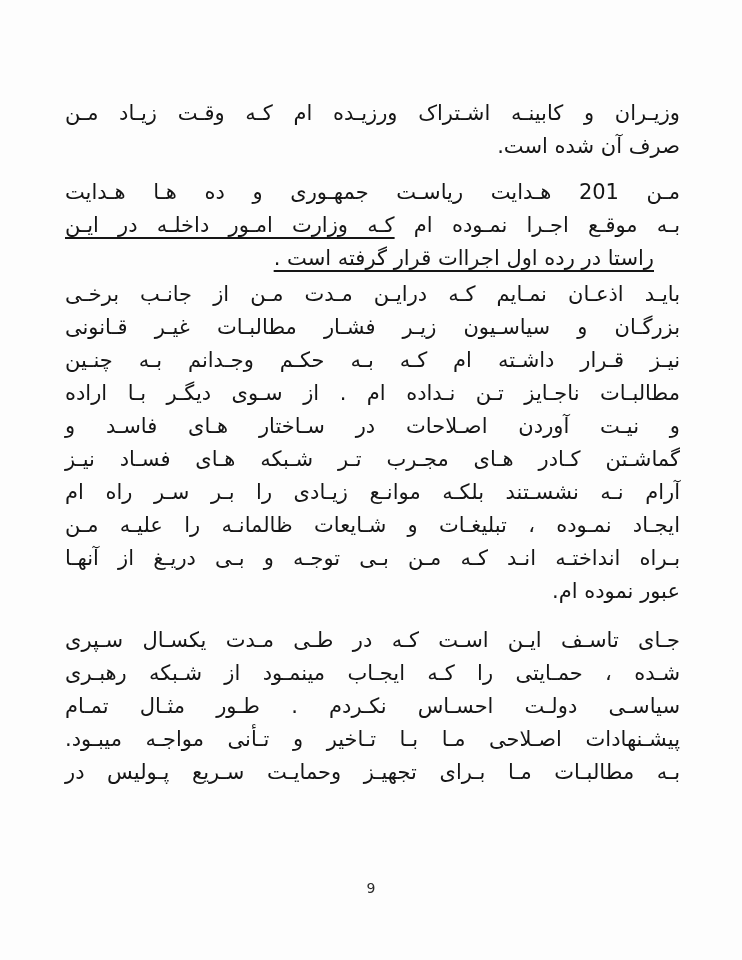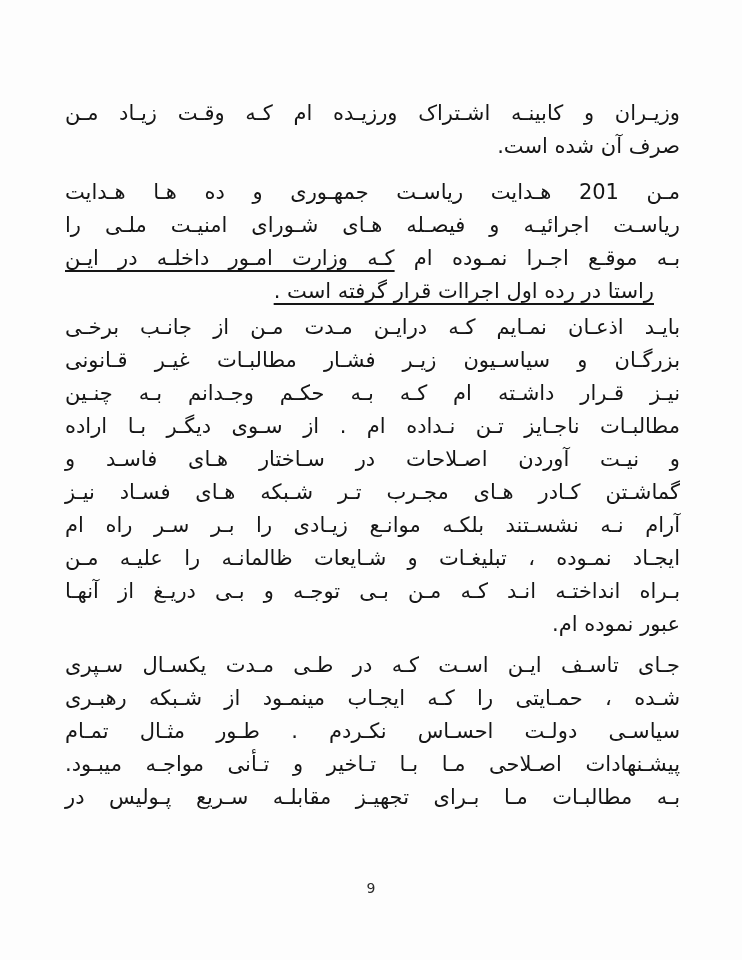--- a/index.html
+++ b/index.html
@@ -23,21 +23,21 @@
     direction: rtl;
     unicode-bidi: embed;
     font-size: 21px;
     line-height: 33px;
     color: #161616;
     letter-spacing: 0;
   }
   .para { margin: 0; }
   .text-block .para:nth-child(1) { margin-bottom: 13px; }
   .text-block .para:nth-child(2) { margin-bottom: 3px; }
-  .text-block .para:nth-child(3) { margin-bottom: 8px; }
+  .text-block .para:nth-child(3) { margin-bottom: 16px; }
   .line {
     text-align: justify;
     text-align-last: justify;
     height: 33px;
     overflow: visible;
   }
   .line.right {
     text-align: center;
     text-align-last: right;
   }
@@ -68,38 +68,37 @@
 <body>
 
 <div class="page">
   <div class="text-block" id="text-block">
       <div class="para">
         <div class="line justify">وزیـران و کابینـه اشـتراک ورزیـده ام کـه وقـت زیـاد مـن</div>
         <div class="line right">صرف آن شده است.</div>
       </div>
       <div class="para">
         <div class="line justify">مـن 201 هـدایت ریاسـت جمهـوری و ده هـا هـدایت</div>
-        <div class="line justify">ریاسـت اجرائیـه و فیصـله هـای شـورای امنیـت ملـی را</div>
         <div class="line justify"><span>بـه موقـع اجـرا نمـوده ام </span><span class="u">کـه وزارت امـور داخلـه در ایـن</span></div>
         <div class="line right-indent u">راستا در رده اول اجراات قرار گرفته است .</div>
       </div>
       <div class="para">
         <div class="line justify">بایـد اذعـان نمـایم کـه درایـن مـدت مـن از جانـب برخـی</div>
         <div class="line justify">بزرگـان و سیاسـیون زیـر فشـار مطالبـات غیـر قـانونی</div>
         <div class="line justify">نیـز قـرار داشـته ام کـه بـه حکـم وجـدانم بـه چنـین</div>
         <div class="line justify">مطالبـات ناجـایز تـن نـداده ام . از سـوی دیگـر بـا اراده</div>
         <div class="line justify">و نیـت آوردن اصـلاحات در سـاختار هـای فاسـد و</div>
         <div class="line justify">گماشـتن کـادر هـای مجـرب تـر شـبکه هـای فسـاد نیـز</div>
         <div class="line justify">آرام نـه نشسـتند بلکـه موانـع زیـادی را بـر سـر راه ام</div>
         <div class="line justify">ایجـاد نمـوده ، تبلیغـات و شـایعات ظالمانـه را علیـه مـن</div>
         <div class="line justify">بـراه انداختـه انـد کـه مـن بـی توجـه و بـی دریـغ از آنهـا</div>
         <div class="line right">عبور نموده ام.</div>
       </div>
       <div class="para">
         <div class="line justify">جـای تاسـف ایـن اسـت کـه در طـی مـدت یکسـال سـپری</div>
         <div class="line justify">شـده ، حمـایتی را کـه ایجـاب مینمـود از شـبکه رهبـری</div>
         <div class="line justify">سیاسـی دولـت احسـاس نکـردم . طـور مثـال تمـام</div>
         <div class="line justify">پیشـنهادات اصـلاحی مـا بـا تـاخیر و تـأنی مواجـه میبـود.</div>
-        <div class="line justify">بـه مطالبـات مـا بـرای تجهیـز مقابلـه سـریع پـولیس در</div>
+        <div class="line justify">بـه مطالبـات مـا بـرای تجهیـز وحمایـت سـریع پـولیس در</div>
       </div>
     </div>
   <div class="page-number">9</div>
 </div>
 
 </body></html>

